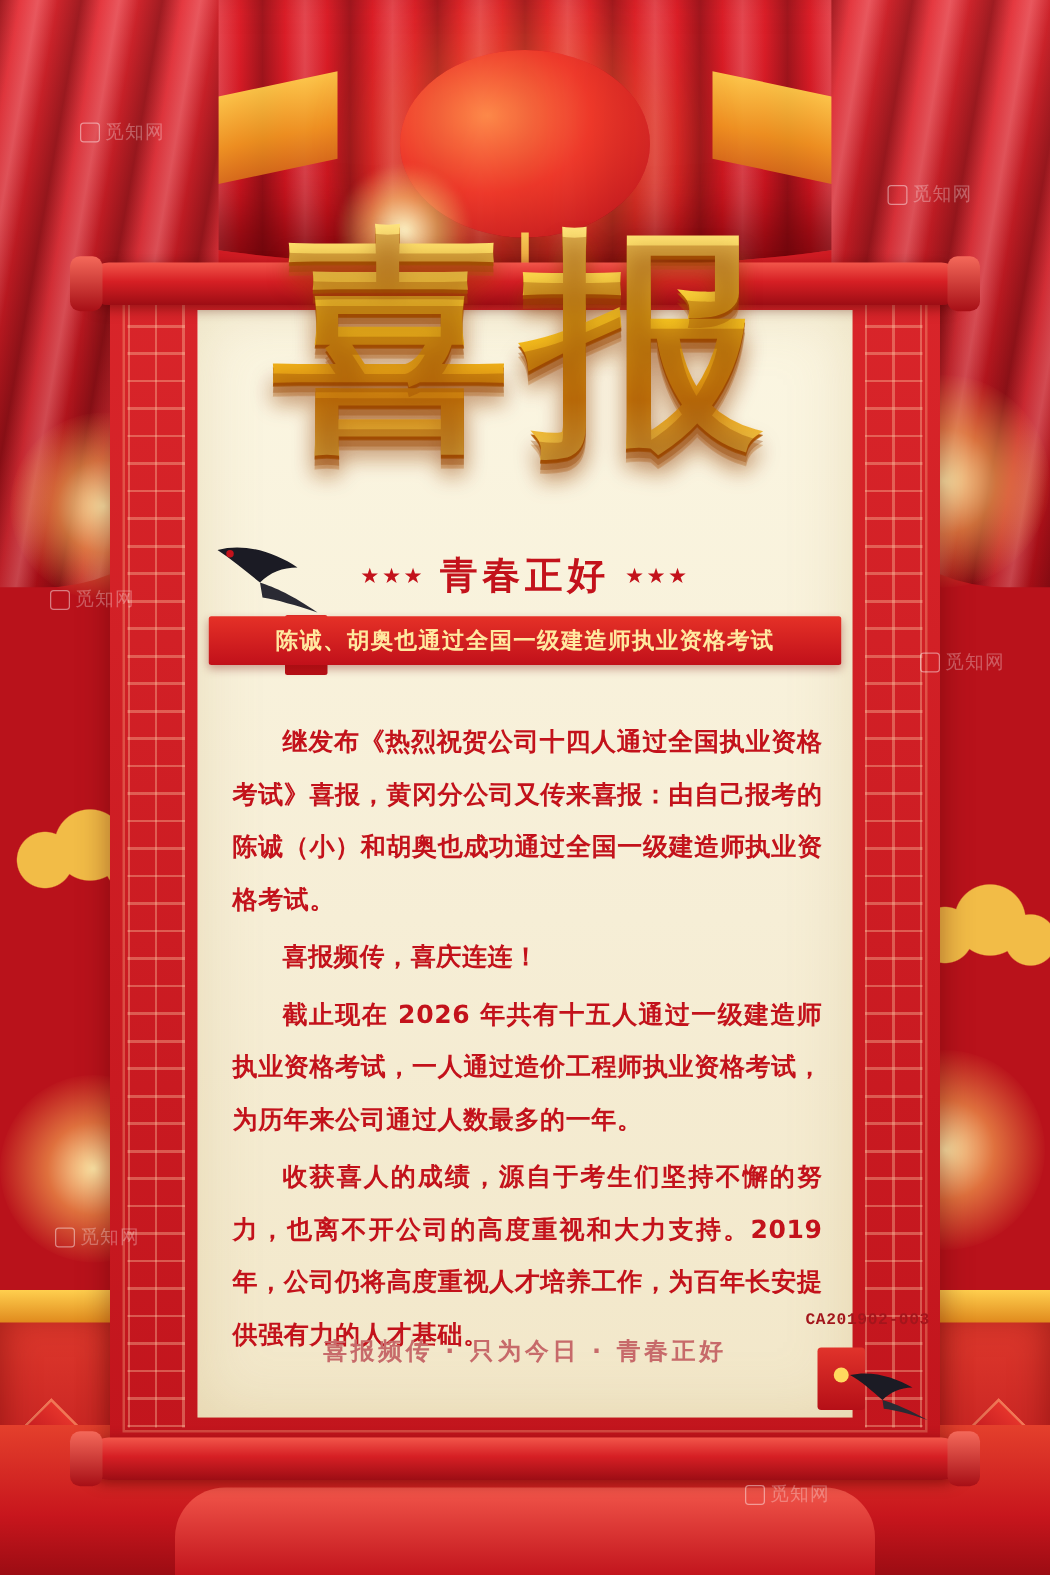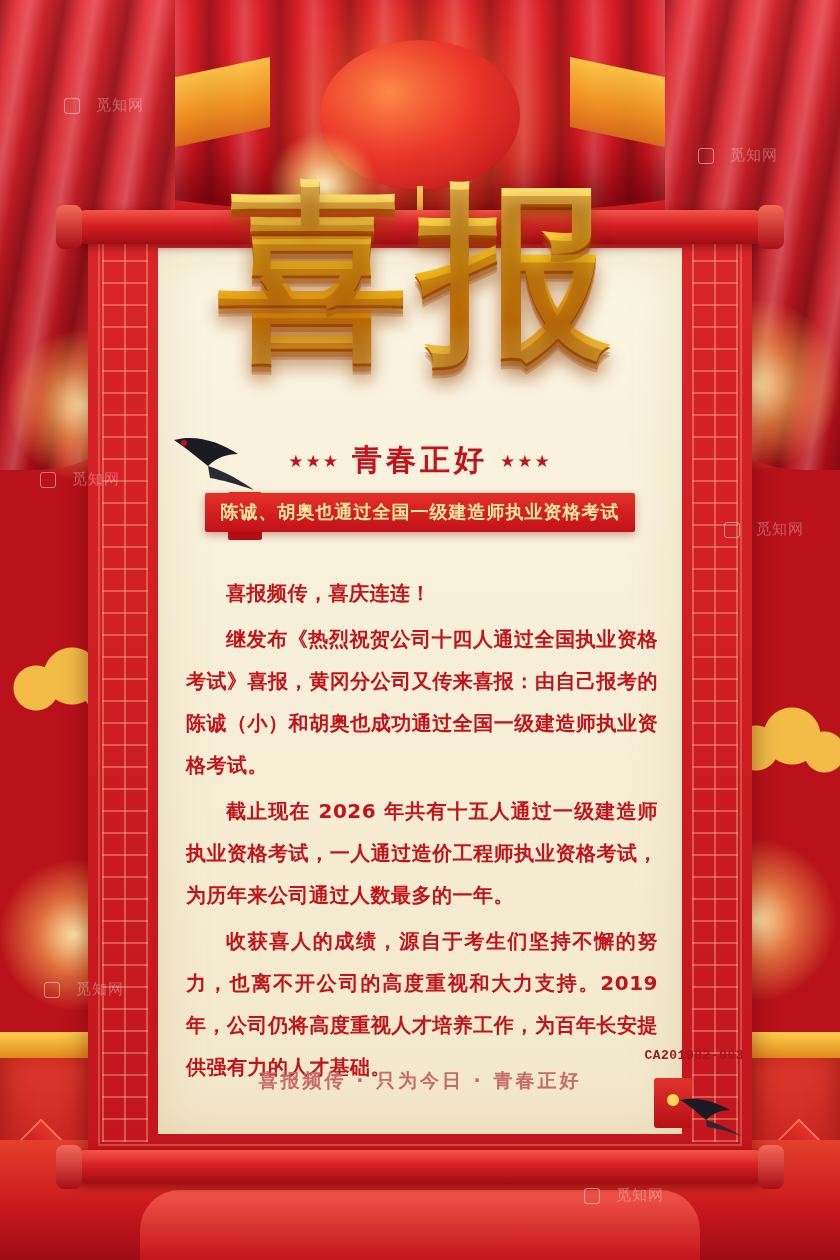--- a/index.html
+++ b/index.html
@@ -223,21 +223,21 @@
     align-items: center;
     gap: 12px;
   }
   .stars {
     color: #c3121b;
     font-size: 17px;
     letter-spacing: 2px;
   }
   .banner {
     margin: 12px auto 0;
-    width: 430px;
+    width: 506px;
     padding: 7px 0 8px;
     background: linear-gradient(180deg, #e53127 0%, #c1101a 100%);
     color: #ffe9a0;
     font-size: 18px;
     font-weight: bold;
     letter-spacing: 1px;
     border-radius: 2px;
     box-shadow: 0 3px 8px rgba(120,0,0,0.35);
   }
 
@@ -397,21 +397,21 @@
 
   
   .wm {
     position: absolute;
     color: rgba(255,255,255,0.30);
     font-size: 15px;
     letter-spacing: 1px;
     pointer-events: none;
     display: flex;
     align-items: center;
-    gap: 16px;
+    gap: 4px;
   }
   .wm .wm-mark {
     display: inline-block;
     width: 14px; height: 14px;
     border: 1px solid rgba(255,255,255,0.45);
     border-radius: 3px;
   }
 </style>
 </head>
 <body>
@@ -472,22 +472,22 @@
   <div class="headline">
     <div class="congrats">
       <span class="stars">★★★</span>
       <span>青春正好</span>
       <span class="stars">★★★</span>
     </div>
     <div class="banner">陈诚、胡奥也通过全国一级建造师执业资格考试</div>
   </div>
 
   <div class="body-text">
+    <p>继发布《热烈祝贺公司十四人通过全国执业资格考试》喜报，黄冈分公司又传来喜报：由自己报考的陈诚（小）和胡奥也成功通过全国一级建造师执业资格考试。</p>
     <p>喜报频传，喜庆连连！</p>
-    <p>继发布《热烈祝贺公司十四人通过全国执业资格考试》喜报，黄冈分公司又传来喜报：由自己报考的陈诚（小）和胡奥也成功通过全国一级建造师执业资格考试。</p>
     <p>截止现在 2026 年共有十五人通过一级建造师执业资格考试，一人通过造价工程师执业资格考试，为历年来公司通过人数最多的一年。</p>
     <p>收获喜人的成绩，源自于考生们坚持不懈的努力，也离不开公司的高度重视和大力支持。2019 年，公司仍将高度重视人才培养工作，为百年长安提供强有力的人才基础。</p>
   </div>
 
   <div class="code">CA201902-003</div>
   <div class="envelope"></div>
   <svg class="swallow2" viewBox="0 0 66 46">
     <path d="M2 8 C20 4, 38 10, 52 18 C42 18, 34 22, 28 28 C20 21, 11 13, 2 8 Z" fill="#1b1b24"></path>
     <path d="M28 28 C38 31, 50 36, 64 44 C50 39, 38 36, 29 35 Z" fill="#2a2a33"></path>
   </svg>

